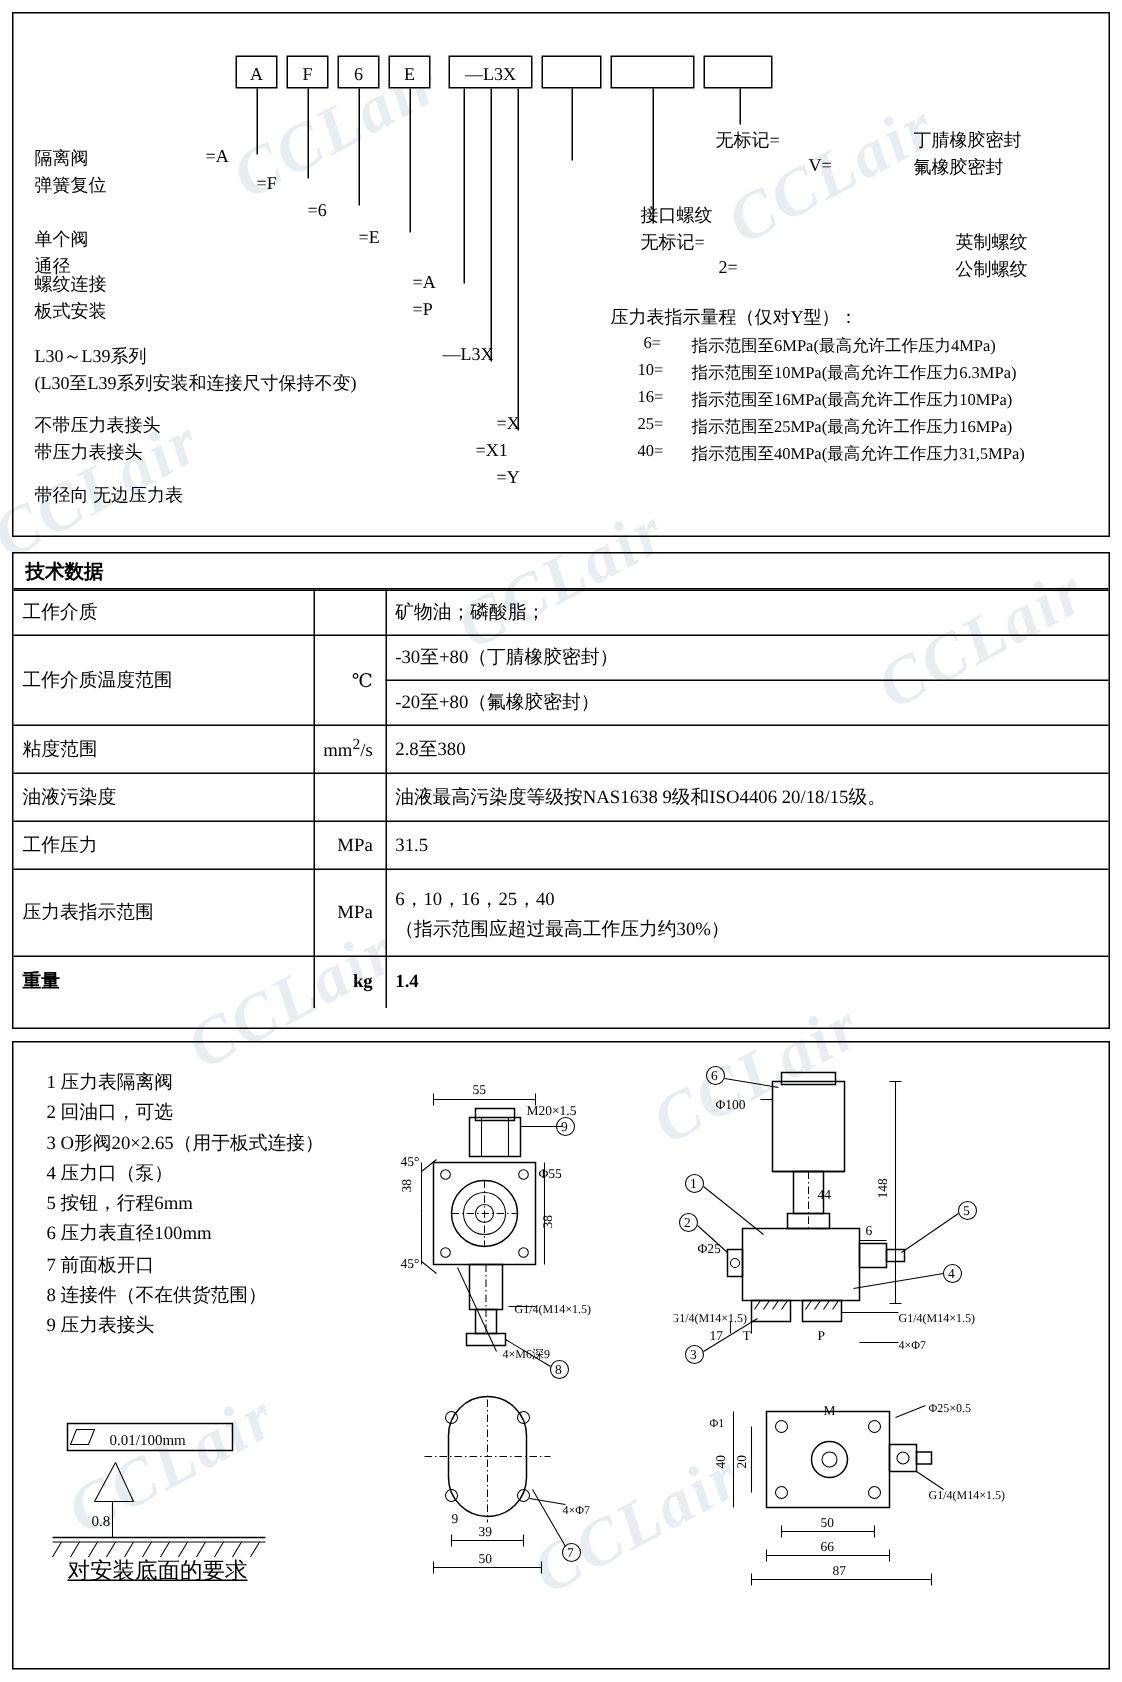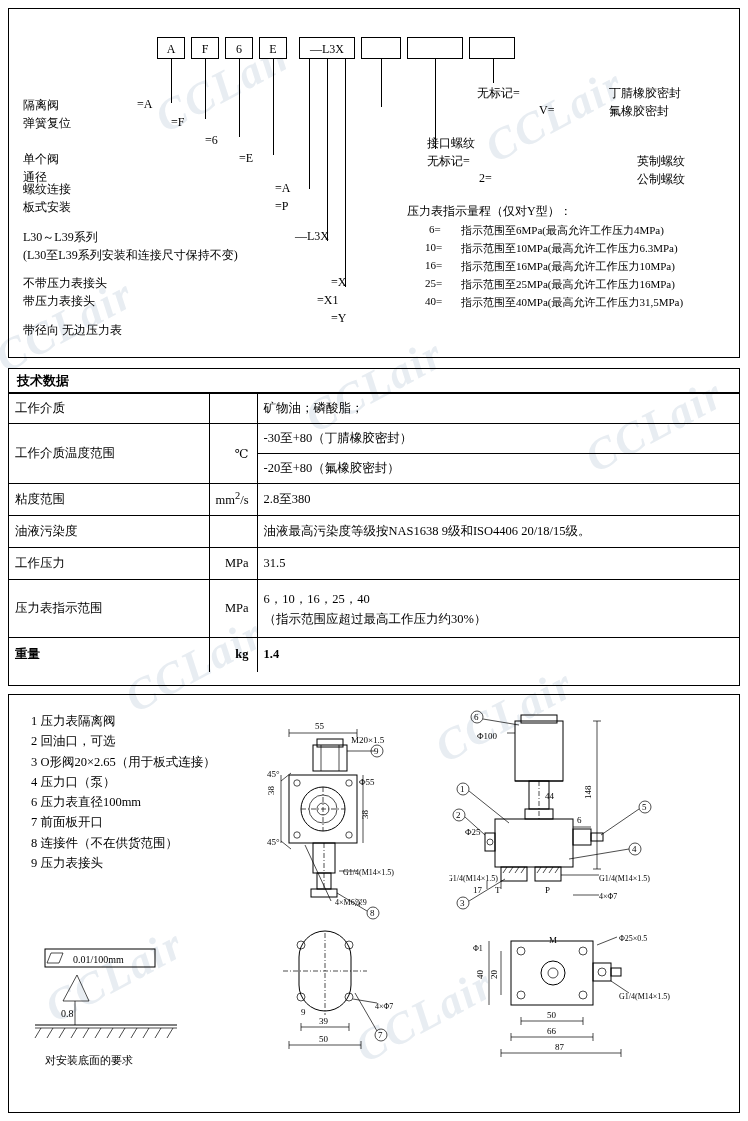--- a/index.html
+++ b/index.html
@@ -249,20 +249,21 @@
   </div>
 
   <div class="section" id="sec-dim">
     <div id="dim-body">
 
       <div class="notes">
         <div>1 压力表隔离阀</div>
         <div>2 回油口，可选</div>
         <div>3 O形阀20×2.65（用于板式连接）</div>
         <div>4 压力口（泵）</div>
+        <div>5 按钮，行程6mm</div>
         <div>6 压力表直径100mm</div>
         <div>7 前面板开口</div>
         <div>8 连接件（不在供货范围）</div>
         <div>9 压力表接头</div>
       </div>
 
       <div class="drawing" style="left:18px; top:250px;">
         <svg width="200" height="110" viewBox="0 0 200 110">
           <rect x="18" y="4" width="110" height="18" class="dl"></rect>
           <path d="M24 8 L36 8 L32 18 L20 18 Z" class="dl-thin"></path>
@@ -283,21 +284,21 @@
             <line x1="86" y1="83" x2="80" y2="93"></line>
               <line x1="98" y1="83" x2="92" y2="93"></line>
             <line x1="110" y1="83" x2="104" y2="93"></line>
               <line x1="122" y1="83" x2="116" y2="93"></line>
             <line x1="134" y1="83" x2="128" y2="93"></line>
               <line x1="146" y1="83" x2="140" y2="93"></line>
           </g>
           <line x1="48" y1="56" x2="48" y2="80" class="dl-thin"></line>
         </svg>
       </div>
-      <div class="lbl" style="left:36px; top:358px; font-size:11px;">对安装底面的要求</div>
+      <div class="lbl" style="left:36px; top:343px; font-size:15px;text-decoration:underline;">对安装底面的要求</div>
 
       <div class="drawing" style="left:238px; top:20px;">
         <svg width="200" height="240" viewBox="0 0 200 240">
 
           <line x1="42" y1="18" x2="110" y2="18" class="dl-thin"></line>
           <line x1="42" y1="14" x2="42" y2="22" class="dl-thin"></line>
           <line x1="110" y1="14" x2="110" y2="22" class="dl-thin"></line>
           <text class="dim" x="68" y="14">55</text>
 
           <rect x="66" y="30" width="34" height="26" class="dl"></rect>

